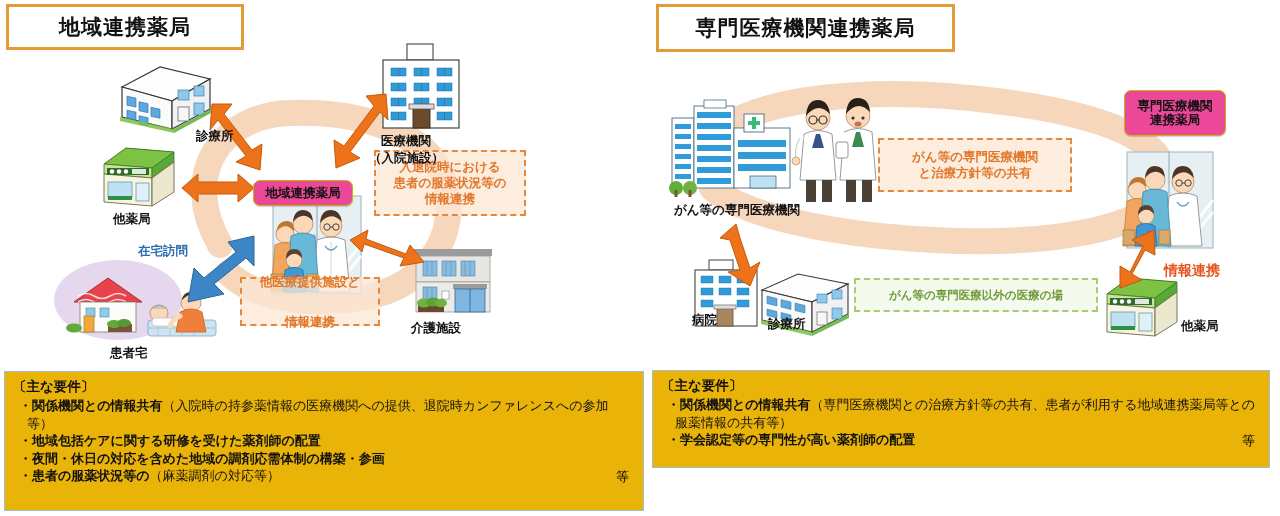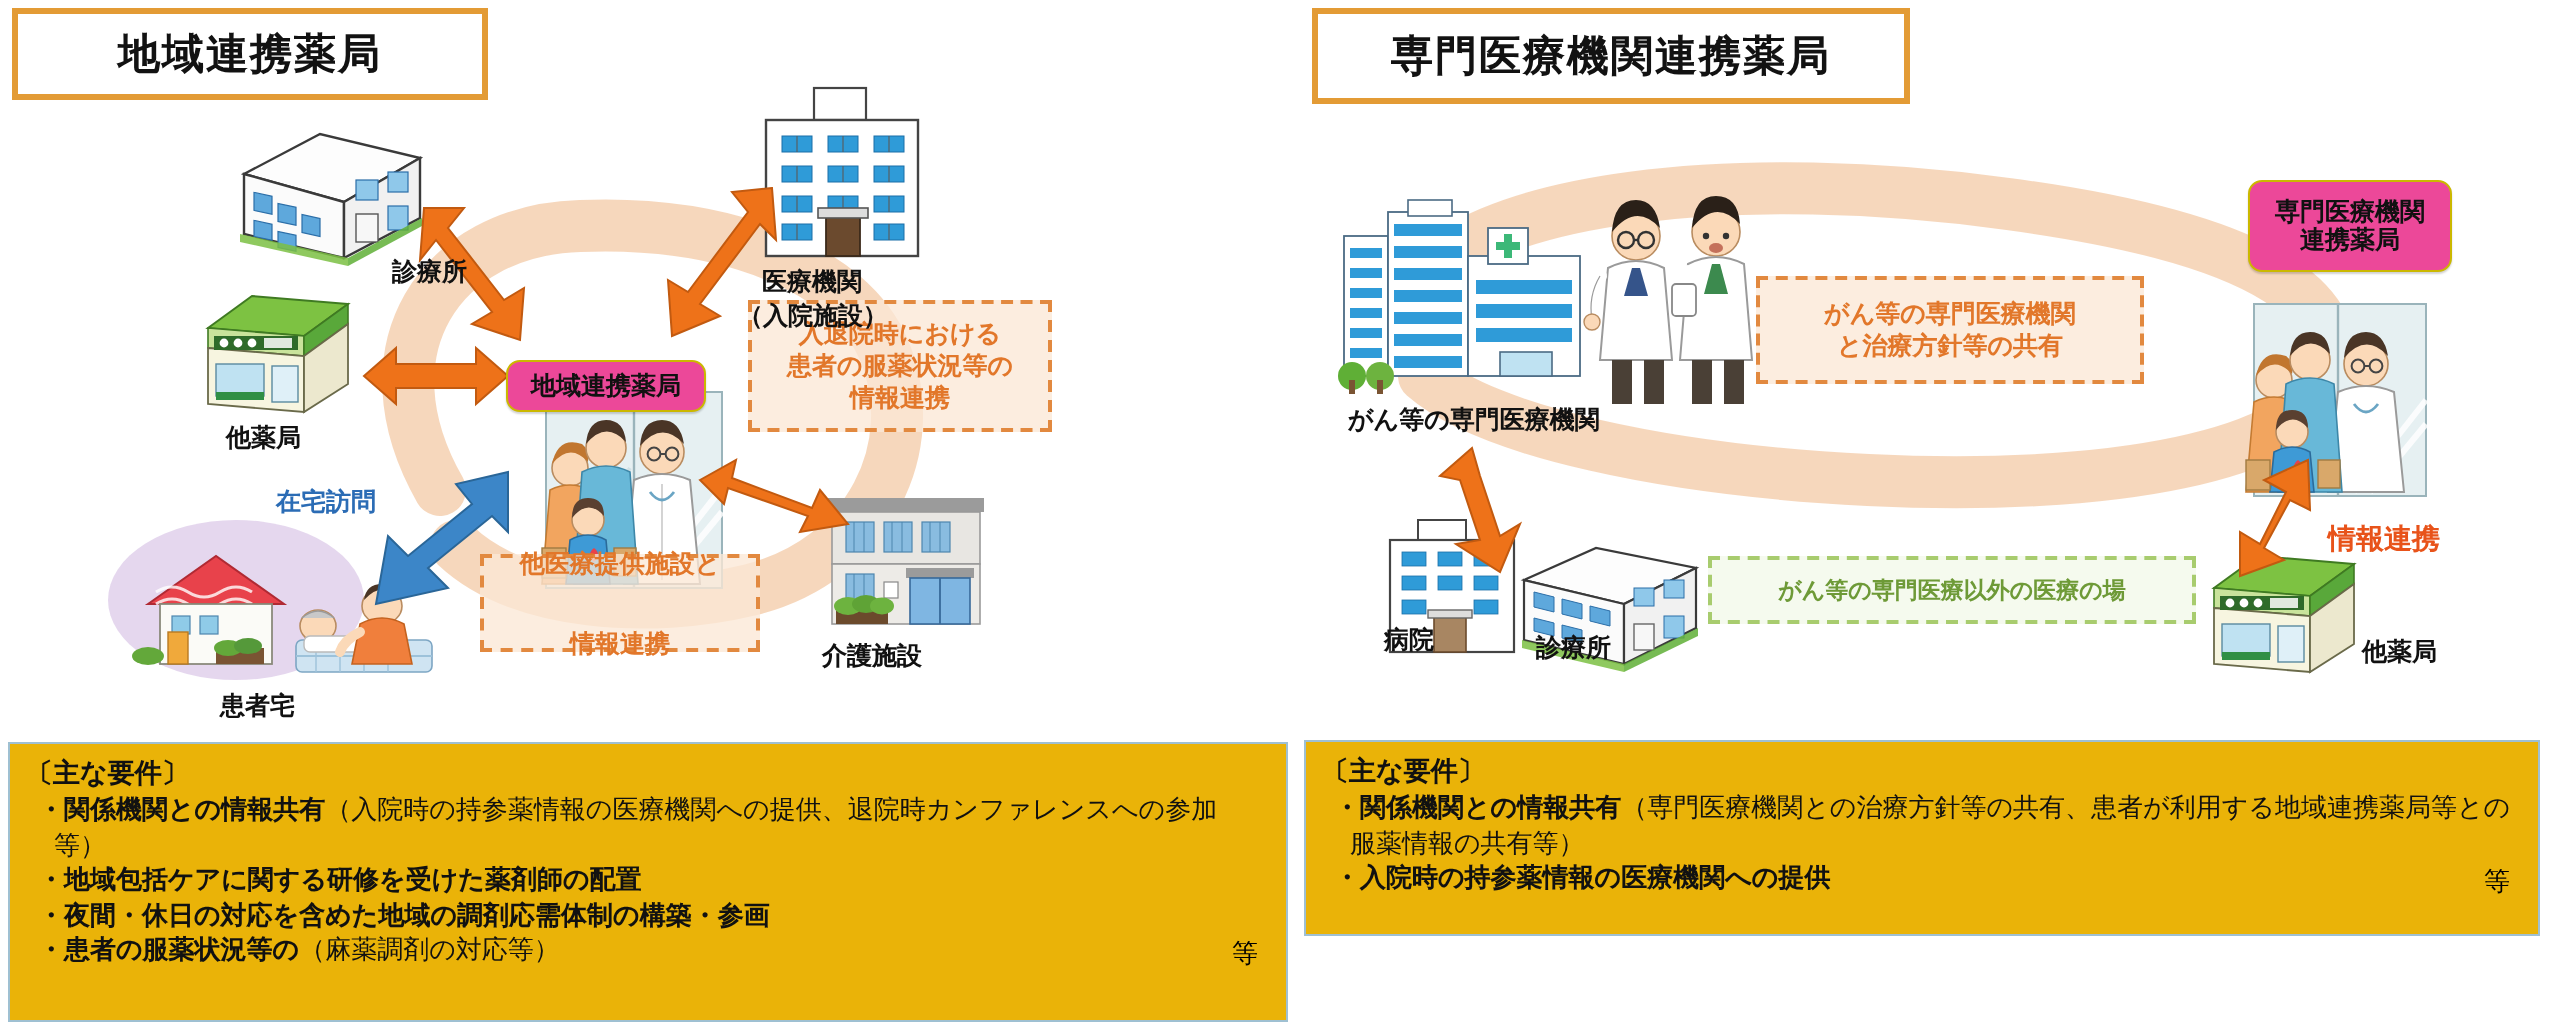--- a/index.html
+++ b/index.html
@@ -522,18 +522,18 @@
     <span>がん等の専門医療以外の医療の場</span>
   </div>
 
   <div class="req" style="left:8px;top:370px;width:618px;height:98px;">
     <div class="head">〔主な要件〕</div>
     <ul>
       <li>
         <b>・関係機関との情報共有</b><span class="n">（専門医療機関との治療方針等の共有、患者が利用する地域連携薬局等との服薬情報の共有等）</span>
       </li>
       <li>
-        <b>・入院時の持参薬情報の医療機関への提供</b>
+        <b>・学会認定等の専門性が高い薬剤師の配置</b>
       </li>
     </ul>
     <div class="tail solo">等</div>
   </div>
 </div>
 
 </body></html>

